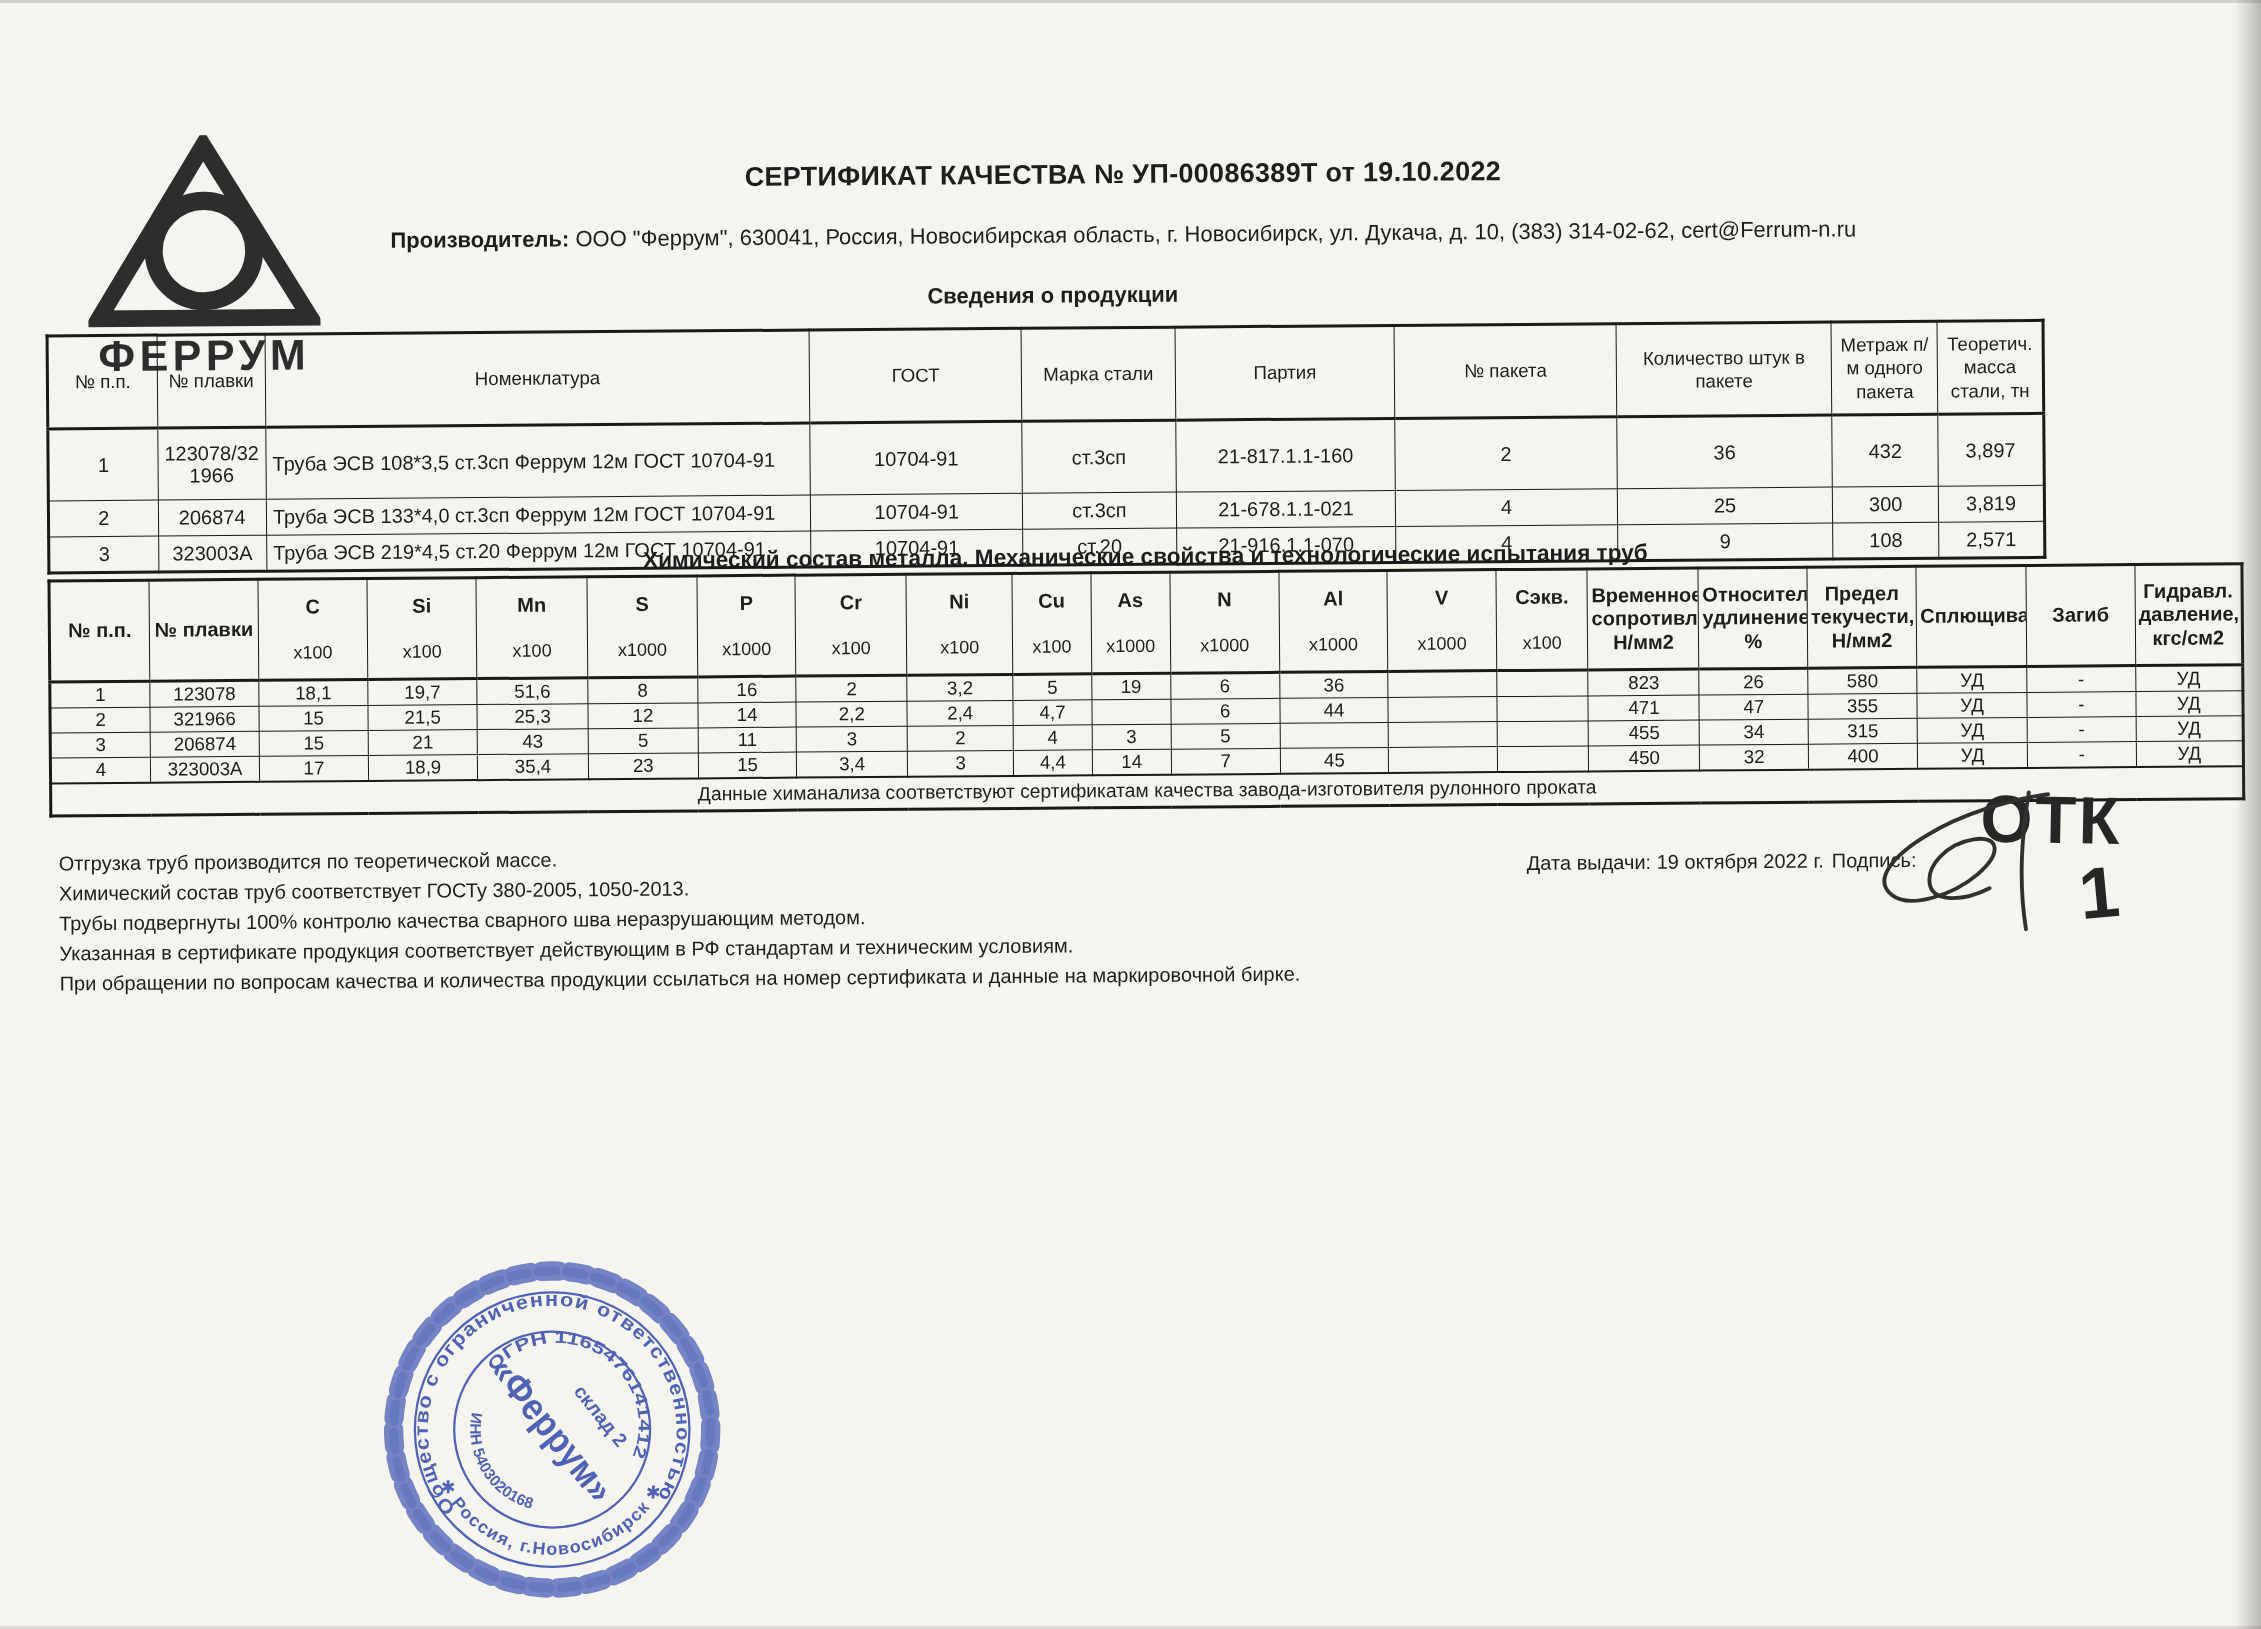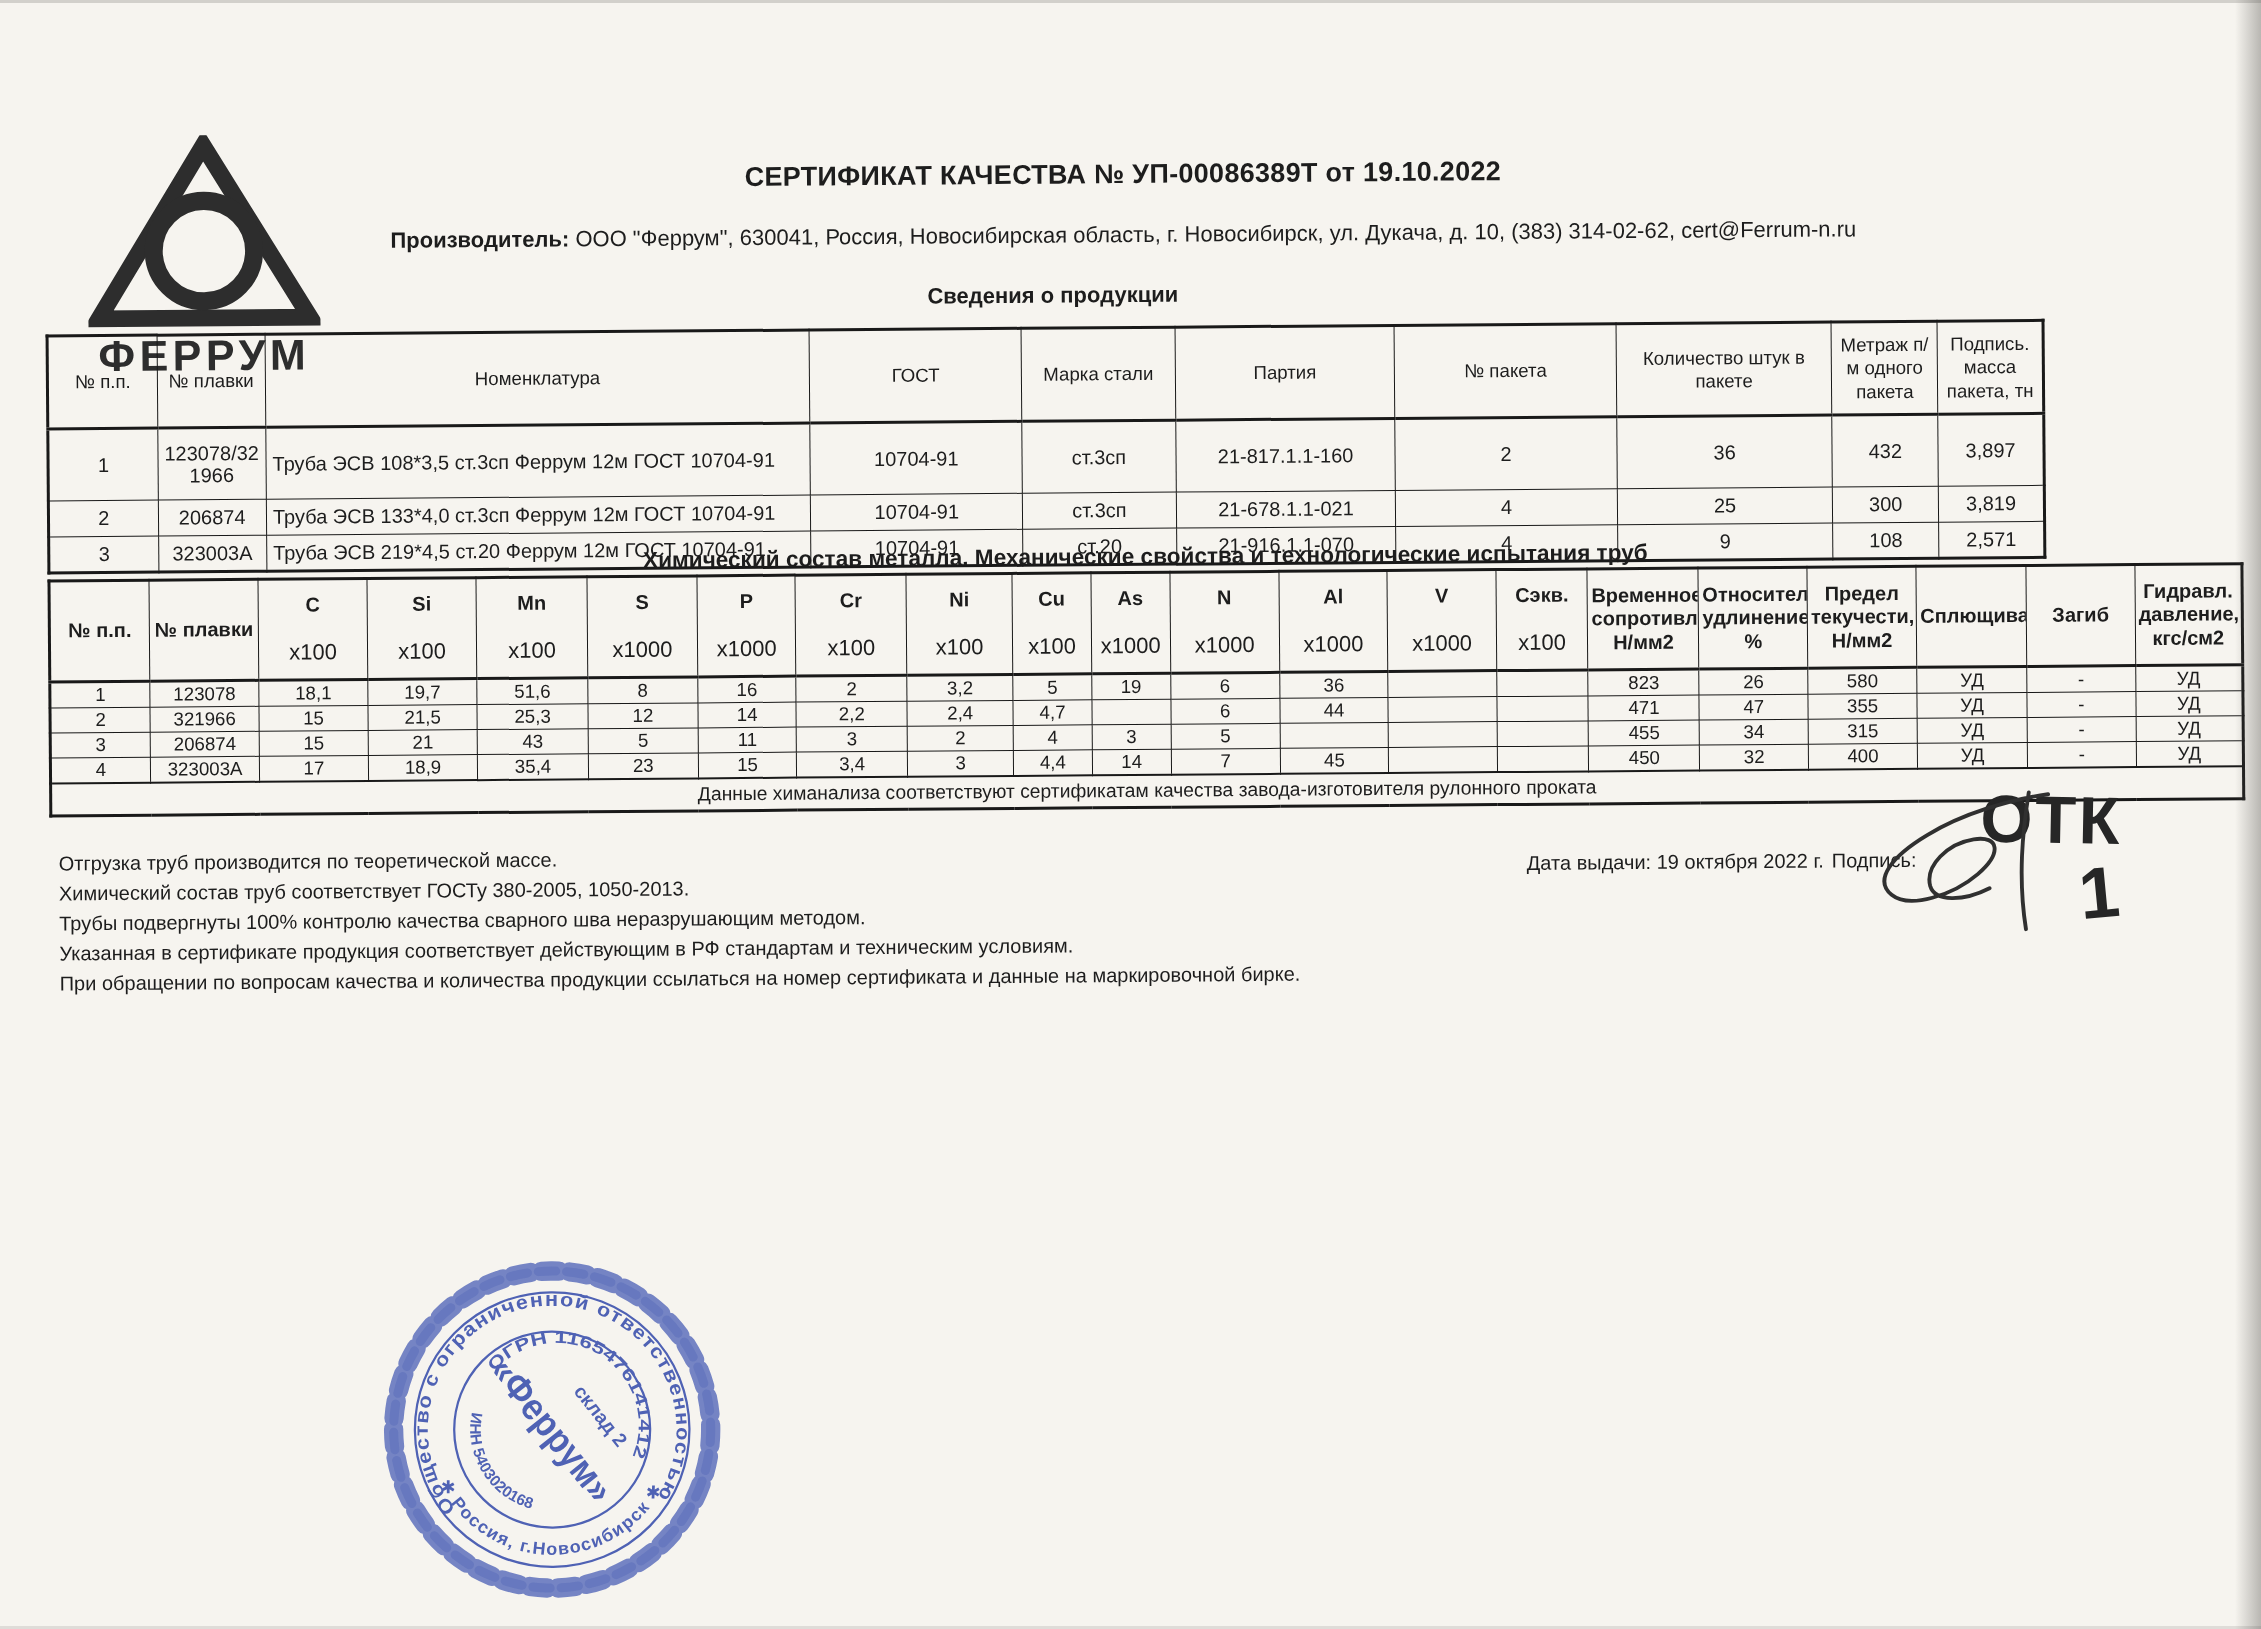--- a/index.html
+++ b/index.html
@@ -40,21 +40,21 @@
   .t1 th{height:90px;font-size:18.7px;font-weight:normal;line-height:1.25;padding:0 3.9px;}
   .t1 td{font-size:20px;line-height:1.12;padding:0 2.6px;white-space:pre-line;}
   .t1 tbody tr:nth-child(1){height:72px;}
   .t1 tbody tr:nth-child(2),.t1 tbody tr:nth-child(3){height:36px;}
   .t1 tbody td:nth-child(3){text-align:left;padding-left:6.4px;}
 
   .t2{position:absolute;left:50px;top:571px;width:2196px;border:3.2px solid #191919;}
   .t2 th{height:98px;font-size:18px;font-weight:normal;line-height:1.16;padding:0 3.2px;}
   .t2 th .el-label{font-weight:bold;font-size:20px;}
   .t2 th.has-mult .el-label{margin-bottom:23px;}
-  .t2 th .el-mult{font-size:22px;}
+  .t2 th .el-mult{font-size:18px;}
   .t2 td{height:24px;font-size:18.7px;line-height:1.05;padding:0 1.3px;}
   .t2 td.note{height:30px;font-size:19.3px;border-top:2.6px solid #191919;}
 
   
   .notes{position:absolute;left:59px;top:840px;font-size:20px;line-height:30px;}
   .issue-date{position:absolute;left:1527px;top:855px;font-size:20px;}
   .sign-label{position:absolute;left:1832px;top:855px;font-size:20px;}
 
   
   .otk-line1{position:absolute;left:1981px;top:788px;font-size:67px;font-weight:bold;
@@ -118,21 +118,21 @@
         <tr>
             <th>№ п.п.</th>
             <th>№ плавки</th>
             <th>Номенклатура</th>
             <th>ГОСТ</th>
             <th>Марка стали</th>
             <th>Партия</th>
             <th>№ пакета</th>
             <th>Количество штук в пакете</th>
             <th>Метраж п/м одного пакета</th>
-            <th>Подпись. масса пакета, тн</th>
+            <th>Теоретич. масса стали, тн</th>
           </tr>
       </thead>
       <tbody>
           <tr>
             <td>1</td>
             <td>123078/32
 1966</td>
             <td>Труба ЭСВ 108*3,5 ст.3сп Феррум 12м ГОСТ 10704-91</td>
             <td>10704-91</td>
             <td>ст.3сп</td>

